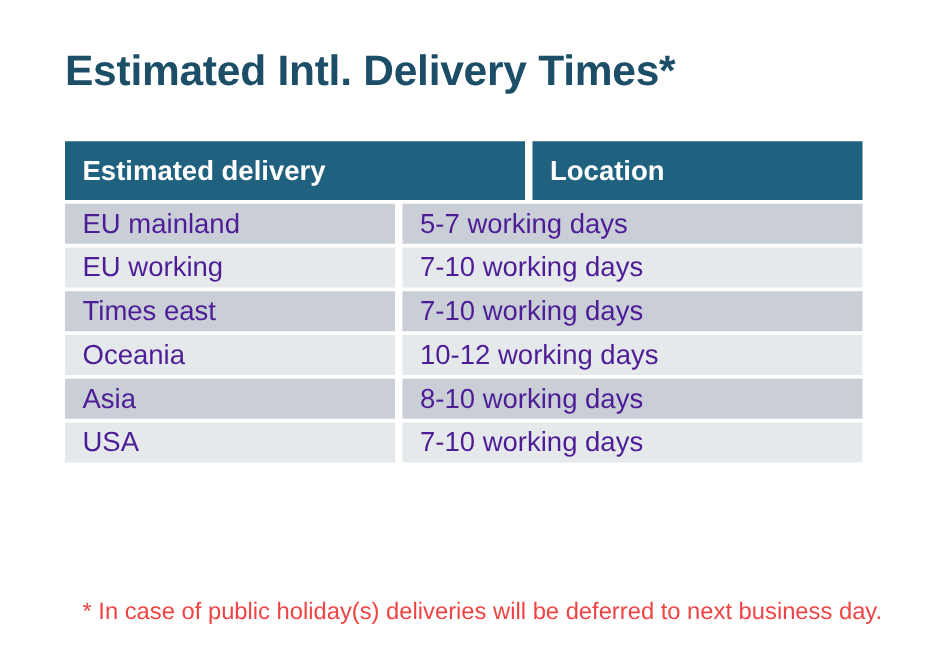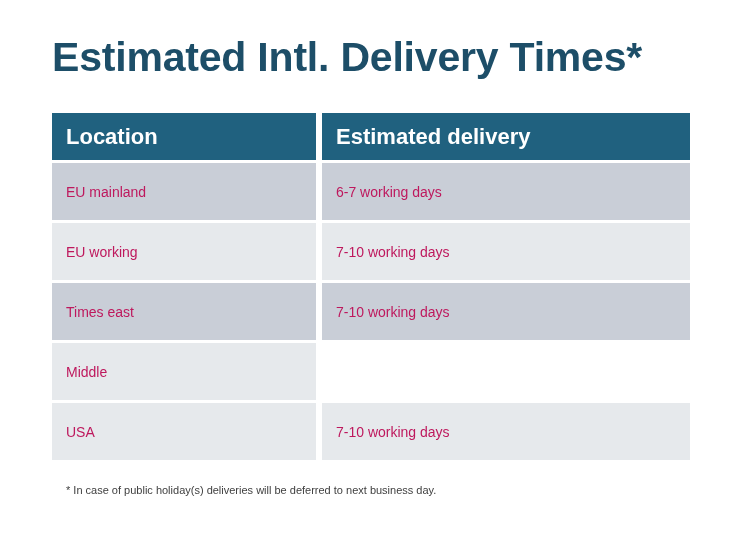--- a/index.html
+++ b/index.html
@@ -20,21 +20,21 @@
     position: absolute;
     inset: 0;
     background: #ffffff;
   }
 
   
   .title {
     position: absolute;
     left: 52px;
     top: 37px;
-    font-size: 41px;
+    font-size: 34px;
     line-height: 40px;
     font-weight: 600;
     letter-spacing: -0.2px;
     color: #1d4e68;
     white-space: nowrap;
   }
 
   
   .table {
     position: absolute;
@@ -52,24 +52,24 @@
     margin-bottom: 3px;
   }
   .row:last-child {
     margin-bottom: 16px;
   }
 
   .cell {
     box-sizing: border-box;
     display: flex;
     align-items: center;
-    height: 57px;
+    height: 32px;
     padding: 0 14px;
-    font-size: 14px;
-    color: #be185d;
+    font-size: 22px;
+    color: #4c1d95;
     white-space: nowrap;
     overflow: hidden;
   }
 
   .cell-loc { width: 264px; flex: 0 0 264px; }
   .cell-est { width: 368px; flex: 0 0 368px; }
 
   
   .row-header .cell {
     background: #20617f;
@@ -81,59 +81,64 @@
 
   
   .row-odd .cell  { background: #c9ced7; }
   .row-even .cell { background: #e6e9ec; }
 
   
   .footnote {
     position: absolute;
     left: 66px;
     top: 479px;
-    font-size: 11px;
+    font-size: 19px;
     line-height: 22px;
-    color: #404040;
+    color: #ef4444;
     white-space: nowrap;
   }
 </style>
 </head>
 <body>
 
 <div class="page">
 
   <div class="title">Estimated Intl. Delivery Times*</div>
 
   <div class="table">
 
     <div class="row row-header">
+      <div class="cell cell-est">Estimated delivery</div>
       <div class="cell cell-loc">Location</div>
-      <div class="cell cell-est">Estimated delivery</div>
     </div>
 
     <div class="row row-odd">
       <div class="cell cell-loc">EU mainland</div>
-      <div class="cell cell-est">6-7 working days</div>
+      <div class="cell cell-est">5-7 working days</div>
     </div>
 
     <div class="row row-even">
       <div class="cell cell-loc">EU working</div>
       <div class="cell cell-est">7-10 working days</div>
     </div>
 
     <div class="row row-odd">
       <div class="cell cell-loc">Times east</div>
       <div class="cell cell-est">7-10 working days</div>
     </div>
 
     <div class="row row-even">
-      <div class="cell cell-loc">Middle</div>
+      <div class="cell cell-loc">Oceania</div>
+      <div class="cell cell-est">10-12 working days</div>
     </div>
 
+    <div class="row row-odd">
+      <div class="cell cell-loc">Asia</div>
+      <div class="cell cell-est">8-10 working days</div>
+    </div>
 
     <div class="row row-even">
       <div class="cell cell-loc">USA</div>
       <div class="cell cell-est">7-10 working days</div>
     </div>
 
   </div>
 
   <div class="footnote">* In case of public holiday(s) deliveries will be deferred to next business day.</div>
 

